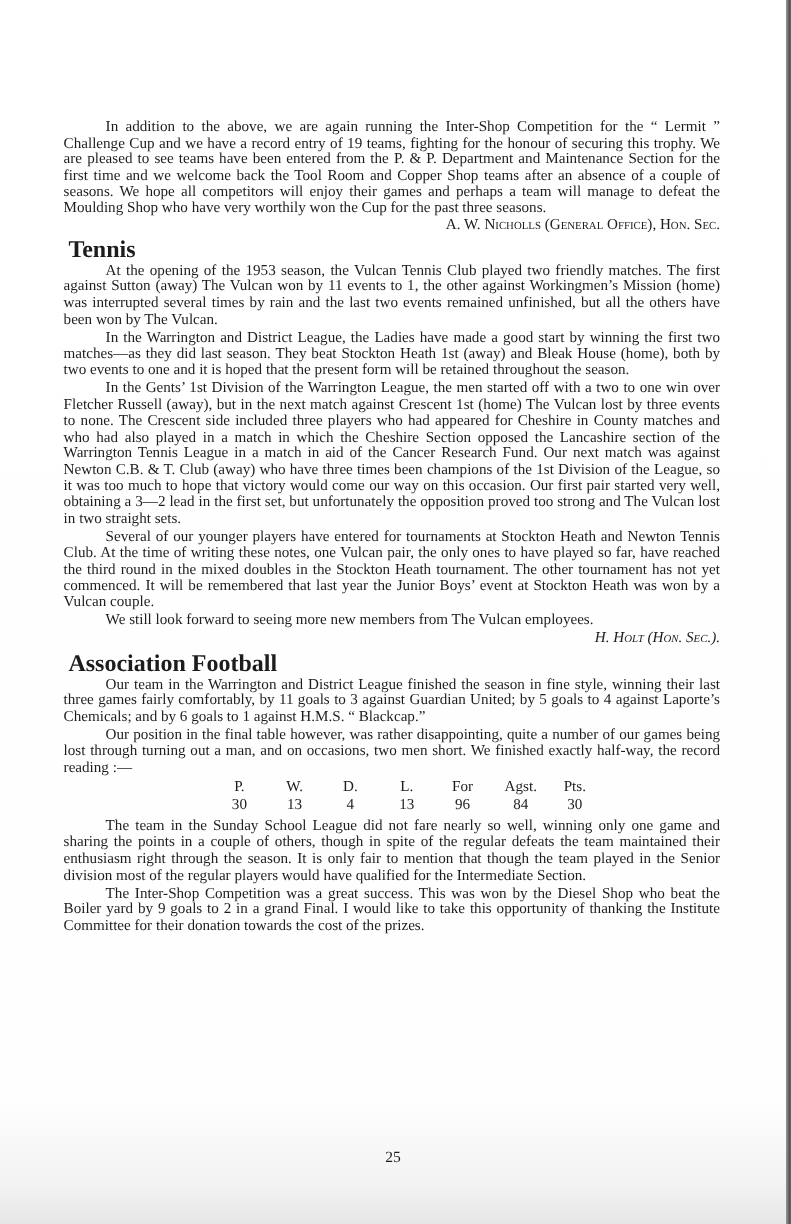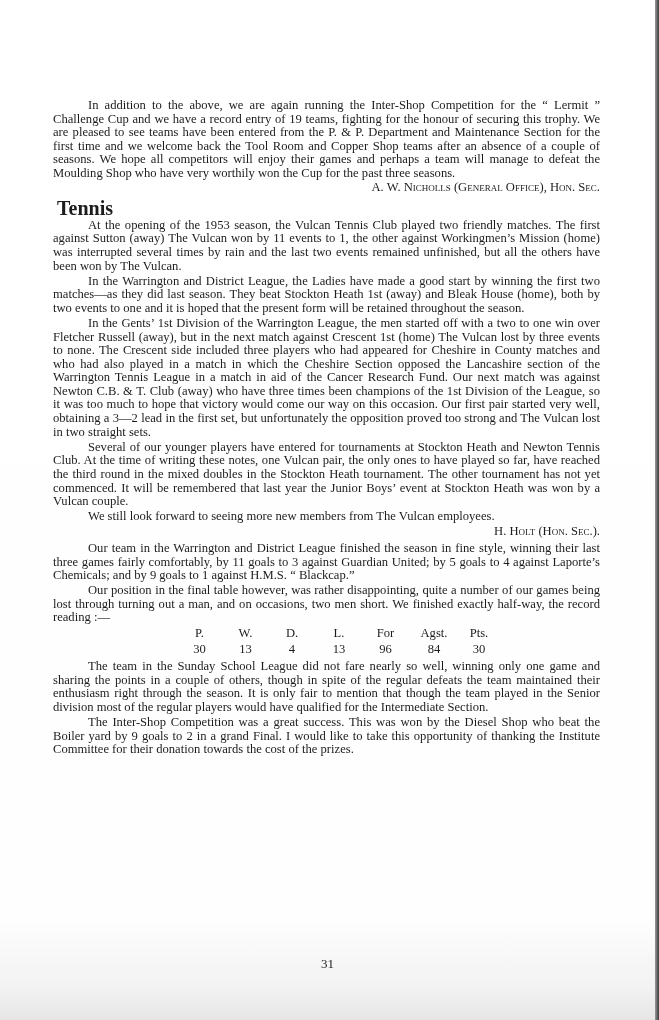--- a/index.html
+++ b/index.html
@@ -51,20 +51,21 @@
     }
     p {
       margin: 0 0 1.5px 0;
       text-indent: 35px;
       hyphens: none;
     }
     .sig {
       text-align: right;
       text-indent: 0;
       margin: 0 0 3px 0;
+      font-style: italic;
     }
     .sig-inline {
       float: right;
       text-indent: 0;
     }
     .sc {
       font-variant: small-caps;
       margin-left: 18px;
     }
     h2 {
@@ -111,21 +112,22 @@
       <h2>Tennis</h2>
       <p>At the opening of the 1953 season, the Vulcan Tennis Club played two friendly matches.  The first against Sutton (away) The Vulcan won by 11 events to 1, the other against Workingmen’s Mission (home) was interrupted several times by rain and the last two events remained unfinished, but all the others have been won by The Vulcan.</p>
       <p>In the Warrington and District League, the Ladies have made a good start by winning the first two matches—as they did last season.  They beat Stockton Heath 1st (away) and Bleak House (home), both by two events to one and it is hoped that the present form will be retained throughout the season.</p>
       <p>In the Gents’ 1st Division of the Warrington League, the men started off with a two to one win over Fletcher Russell (away), but in the next match against Crescent 1st (home) The Vulcan lost by three events to none.  The Crescent side included three players who had appeared for Cheshire in County matches and who had also played in a match in which the Cheshire Section opposed the Lancashire section of the Warrington Tennis League in a match in aid of the Cancer Research Fund.  Our next match was against Newton C.B. &amp; T. Club (away) who have three times been champions of the 1st Division of the League, so it was too much to hope that victory would come our way on this occasion.  Our first pair started very well, obtaining a 3—2 lead in the first set, but unfortunately the opposition proved too strong and The Vulcan lost in two straight sets.</p>
       <p>Several of our younger players have entered for tournaments at Stockton Heath and Newton Tennis Club.  At the time of writing these notes, one Vulcan pair, the only ones to have played so far, have reached the third round in the mixed doubles in the Stockton Heath tournament.  The other tournament has not yet commenced. It will be remembered that last year the Junior Boys’ event at Stockton Heath was won by a Vulcan couple.</p>
       <p>We still look forward to seeing more new members from The Vulcan employees.</p>
       <p class="sig sc">H. Holt (Hon. Sec.).</p>
     </section>
 
     <section>
-      <p>Our team in the Warrington and District League finished the season in fine style, winning their last three games fairly comfortably, by 11 goals to 3 against Guardian United; by 5 goals to 4 against Laporte’s Chemicals; and by 9 goals to 1 against H.M.S. “ Blackcap.”</p>
+      <h2>Association Football</h2>
+      <p>Our team in the Warrington and District League finished the season in fine style, winning their last three games fairly comfortably, by 11 goals to 3 against Guardian United; by 5 goals to 4 against Laporte’s Chemicals; and by 6 goals to 1 against H.M.S. “ Blackcap.”</p>
       <p>Our position in the final table however, was rather disappointing, quite a number of our games being lost through turning out a man, and on occasions, two men short.  We finished exactly half-way, the record reading :—</p>
 
       <div class="table">
         <span>P.</span>
         <span>W.</span>
         <span>D.</span>
         <span>L.</span>
         <span>For</span>
         <span>Agst.</span>
         <span>Pts.</span>
@@ -136,15 +138,15 @@
         <span>96</span>
         <span>84</span>
         <span>30</span>
       </div>
 
       <p>The team in the Sunday School League did not fare nearly so well, winning only one game and sharing the points in a couple of others, though in spite of the regular defeats the team maintained their enthusiasm right through the season.  It is only fair to mention that though the team played in the Senior division most of the regular players would have qualified for the Intermediate Section.</p>
       <p>The Inter-Shop Competition was a great success.  This was won by the Diesel Shop who beat the Boiler yard by 9 goals to 2 in a grand Final.  I would like to take this opportunity of thanking the Institute Committee for their donation towards the cost of the prizes.</p>
     </section>
   </div>
 
-  <div class="page-number">31</div>
+  <div class="page-number">25</div>
 </div>
 <div class="right-edge"></div>
 
 </body></html>

